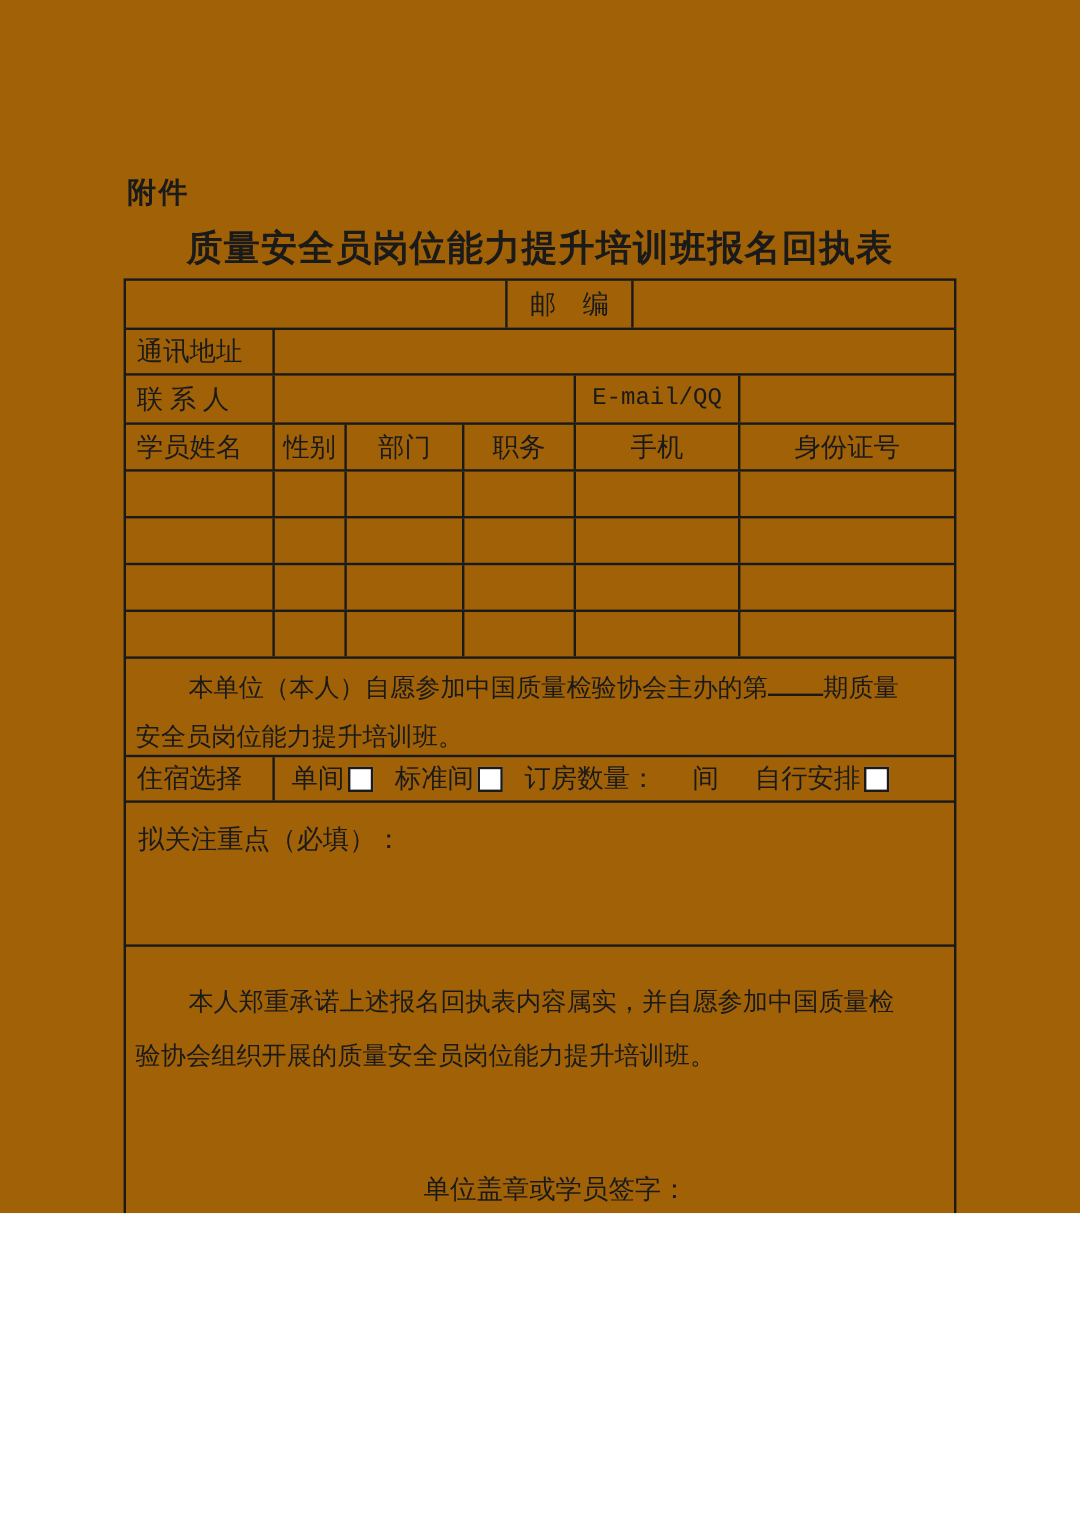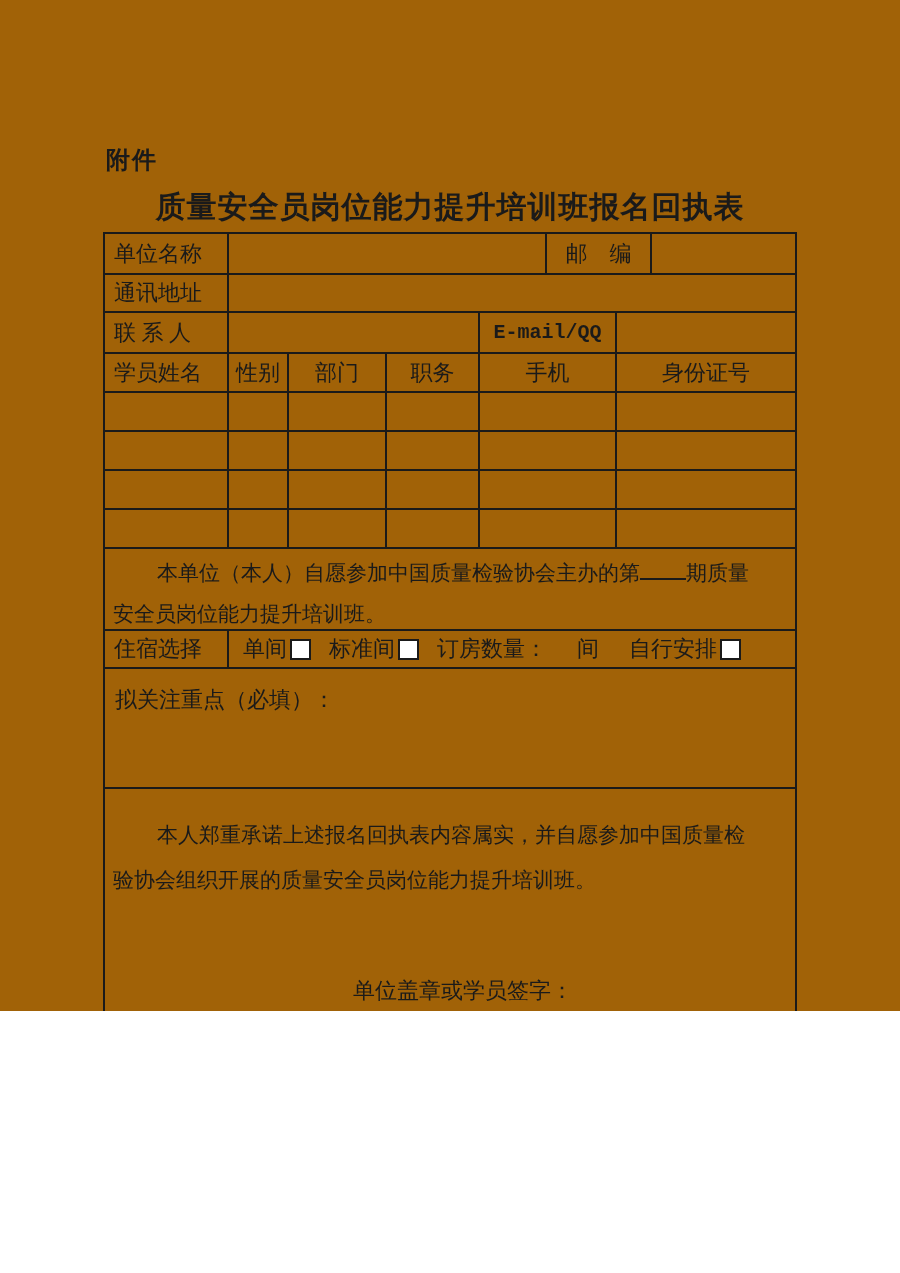--- a/index.html
+++ b/index.html
@@ -35,21 +35,21 @@
     display:flex;align-items:center;
     padding:0 9px;overflow:hidden;white-space:nowrap;
   }
   .cell.last{border-right:none;}
   .cell.center{justify-content:center;padding:0 5px;}
   .h41{height:41px}.h38{height:38px}.h37{height:37px}.h39{height:39px}
   .h82{height:82px}.h120{height:120px}.h266{height:264px}
   .w124{width:124px}.w318{width:318px}.w105{width:105px}.w143{width:143px}
   .w566{width:566px}.w251{width:251px}.w137{width:137px}.w178{width:178px}
   .w60{width:60px}.w98{width:98px}.w93{width:93px}.w690{width:690px}
-  .mono{font-family:"Liberation Mono","DejaVu Sans Mono",monospace;font-size:20px;font-weight:bold;}
+  .mono{font-family:"Liberation Mono","DejaVu Sans Mono",monospace;font-size:20px;}
   .block-cell{display:block;padding:4px 8px;white-space:normal;}
   .para-line{line-height:41px;font-size:21px;}
   .indent{text-indent:44px;}
   .blank-line{
     display:inline-block;width:46px;height:3px;
     border-bottom:2px solid #1a1a1a;vertical-align:baseline;
   }
   .accom-content{display:flex;align-items:center;gap:0;padding-left:14px;}
   .accom-item{display:flex;align-items:center;margin-right:18px;}
   .accom-item.tight{margin-right:30px;}
@@ -76,21 +76,20 @@
 
 <div class="page">
 
   <div class="attachment">附件</div>
 
   <div class="doc-title">质量安全员岗位能力提升培训班报名回执表</div>
 
   <div class="form-table">
 
     <div class="row h41">
-      <div class="cell w124">单位名称</div>
       <div class="cell w318"></div>
       <div class="cell w105 center">邮　编</div>
       <div class="cell w143 last"></div>
     </div>
 
     <div class="row h38">
       <div class="cell w124">通讯地址</div>
       <div class="cell w566 last"></div>
     </div>
 

